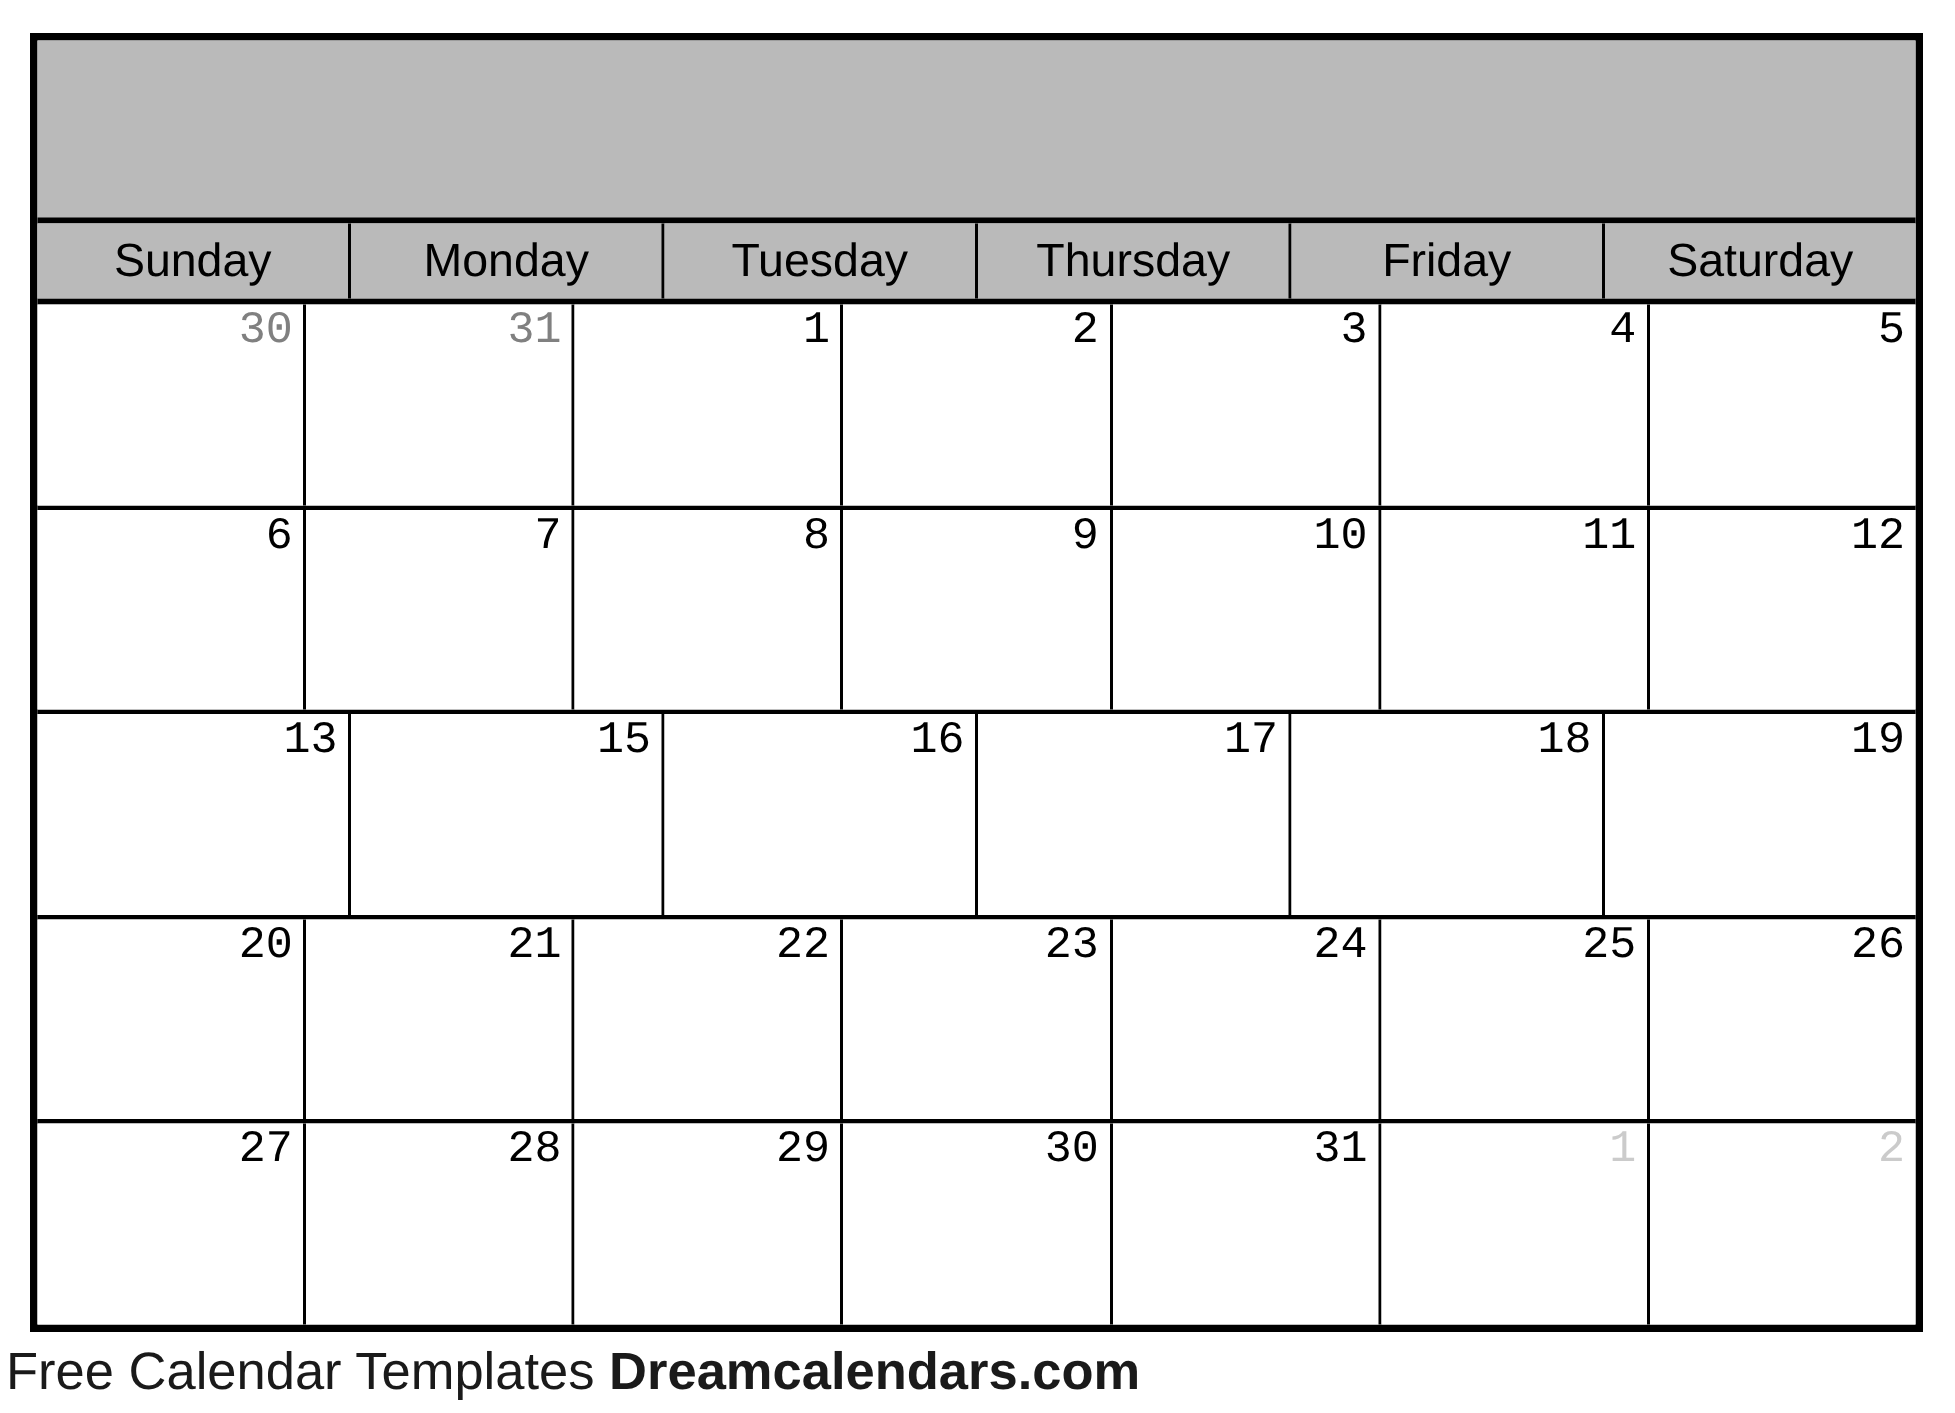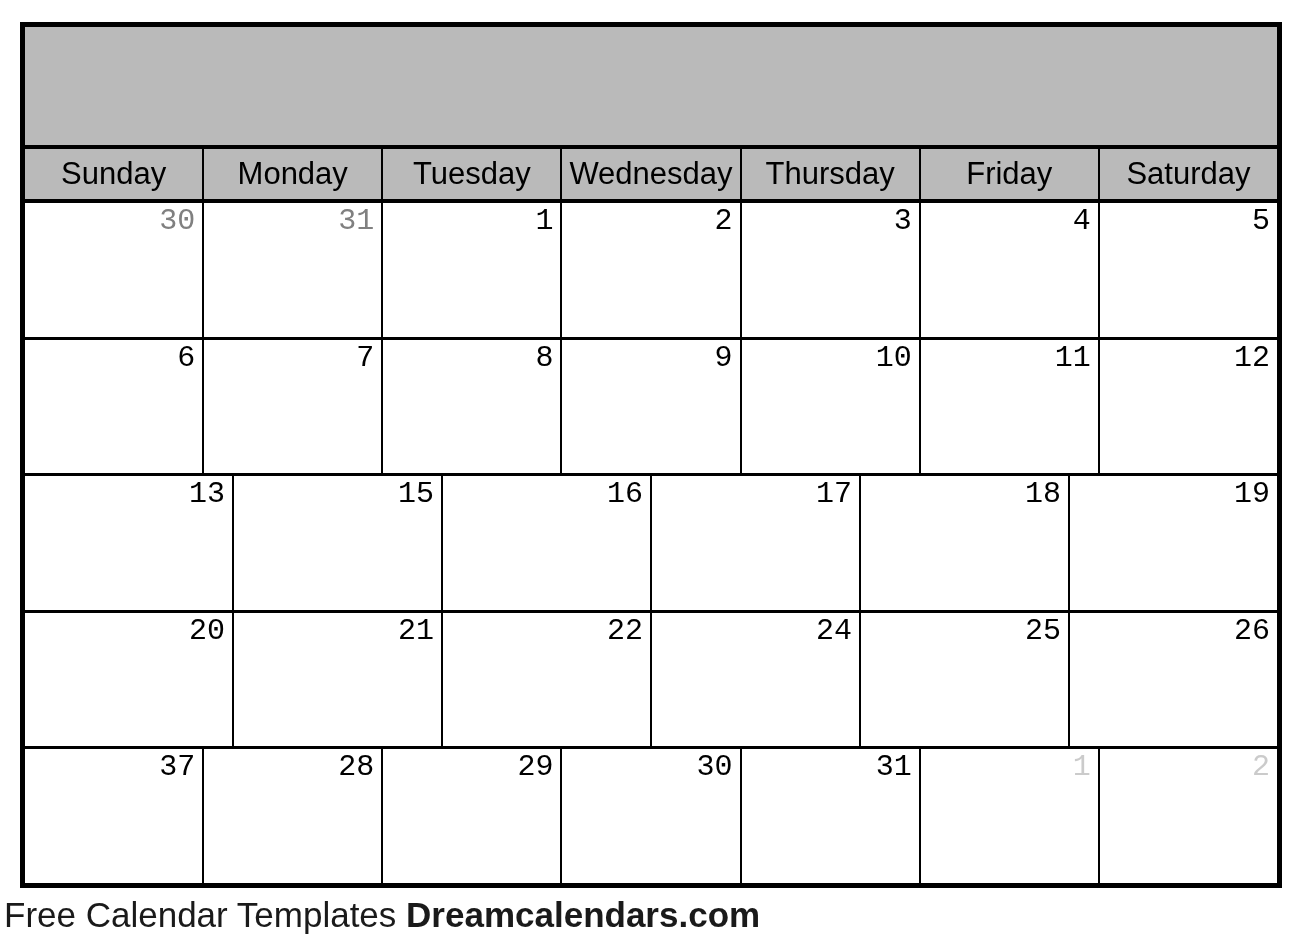--- a/index.html
+++ b/index.html
@@ -137,23 +137,20 @@
       <div class="weekday-cell">
         <span>Sunday</span>
       </div>
       <div class="weekday-cell">
         <span>Monday</span>
       </div>
       <div class="weekday-cell">
         <span>Tuesday</span>
       </div>
       <div class="weekday-cell">
-        <span>Wednesday</span>
-      </div>
-      <div class="weekday-cell">
         <span>Thursday</span>
       </div>
       <div class="weekday-cell">
         <span>Friday</span>
       </div>
       <div class="weekday-cell">
         <span>Saturday</span>
       </div>
     </div>
 
@@ -228,32 +225,35 @@
           <div class="day-cell">
             <span class="day-number">20</span>
           </div>
           <div class="day-cell">
             <span class="day-number">21</span>
           </div>
           <div class="day-cell">
             <span class="day-number">22</span>
           </div>
           <div class="day-cell">
+            <span class="day-number">23</span>
+          </div>
+          <div class="day-cell">
             <span class="day-number">24</span>
           </div>
           <div class="day-cell">
             <span class="day-number">25</span>
           </div>
           <div class="day-cell">
             <span class="day-number">26</span>
           </div>
         </div>
         <div class="week-row">
           <div class="day-cell">
-            <span class="day-number">37</span>
+            <span class="day-number">27</span>
           </div>
           <div class="day-cell">
             <span class="day-number">28</span>
           </div>
           <div class="day-cell">
             <span class="day-number">29</span>
           </div>
           <div class="day-cell">
             <span class="day-number">30</span>
           </div>

